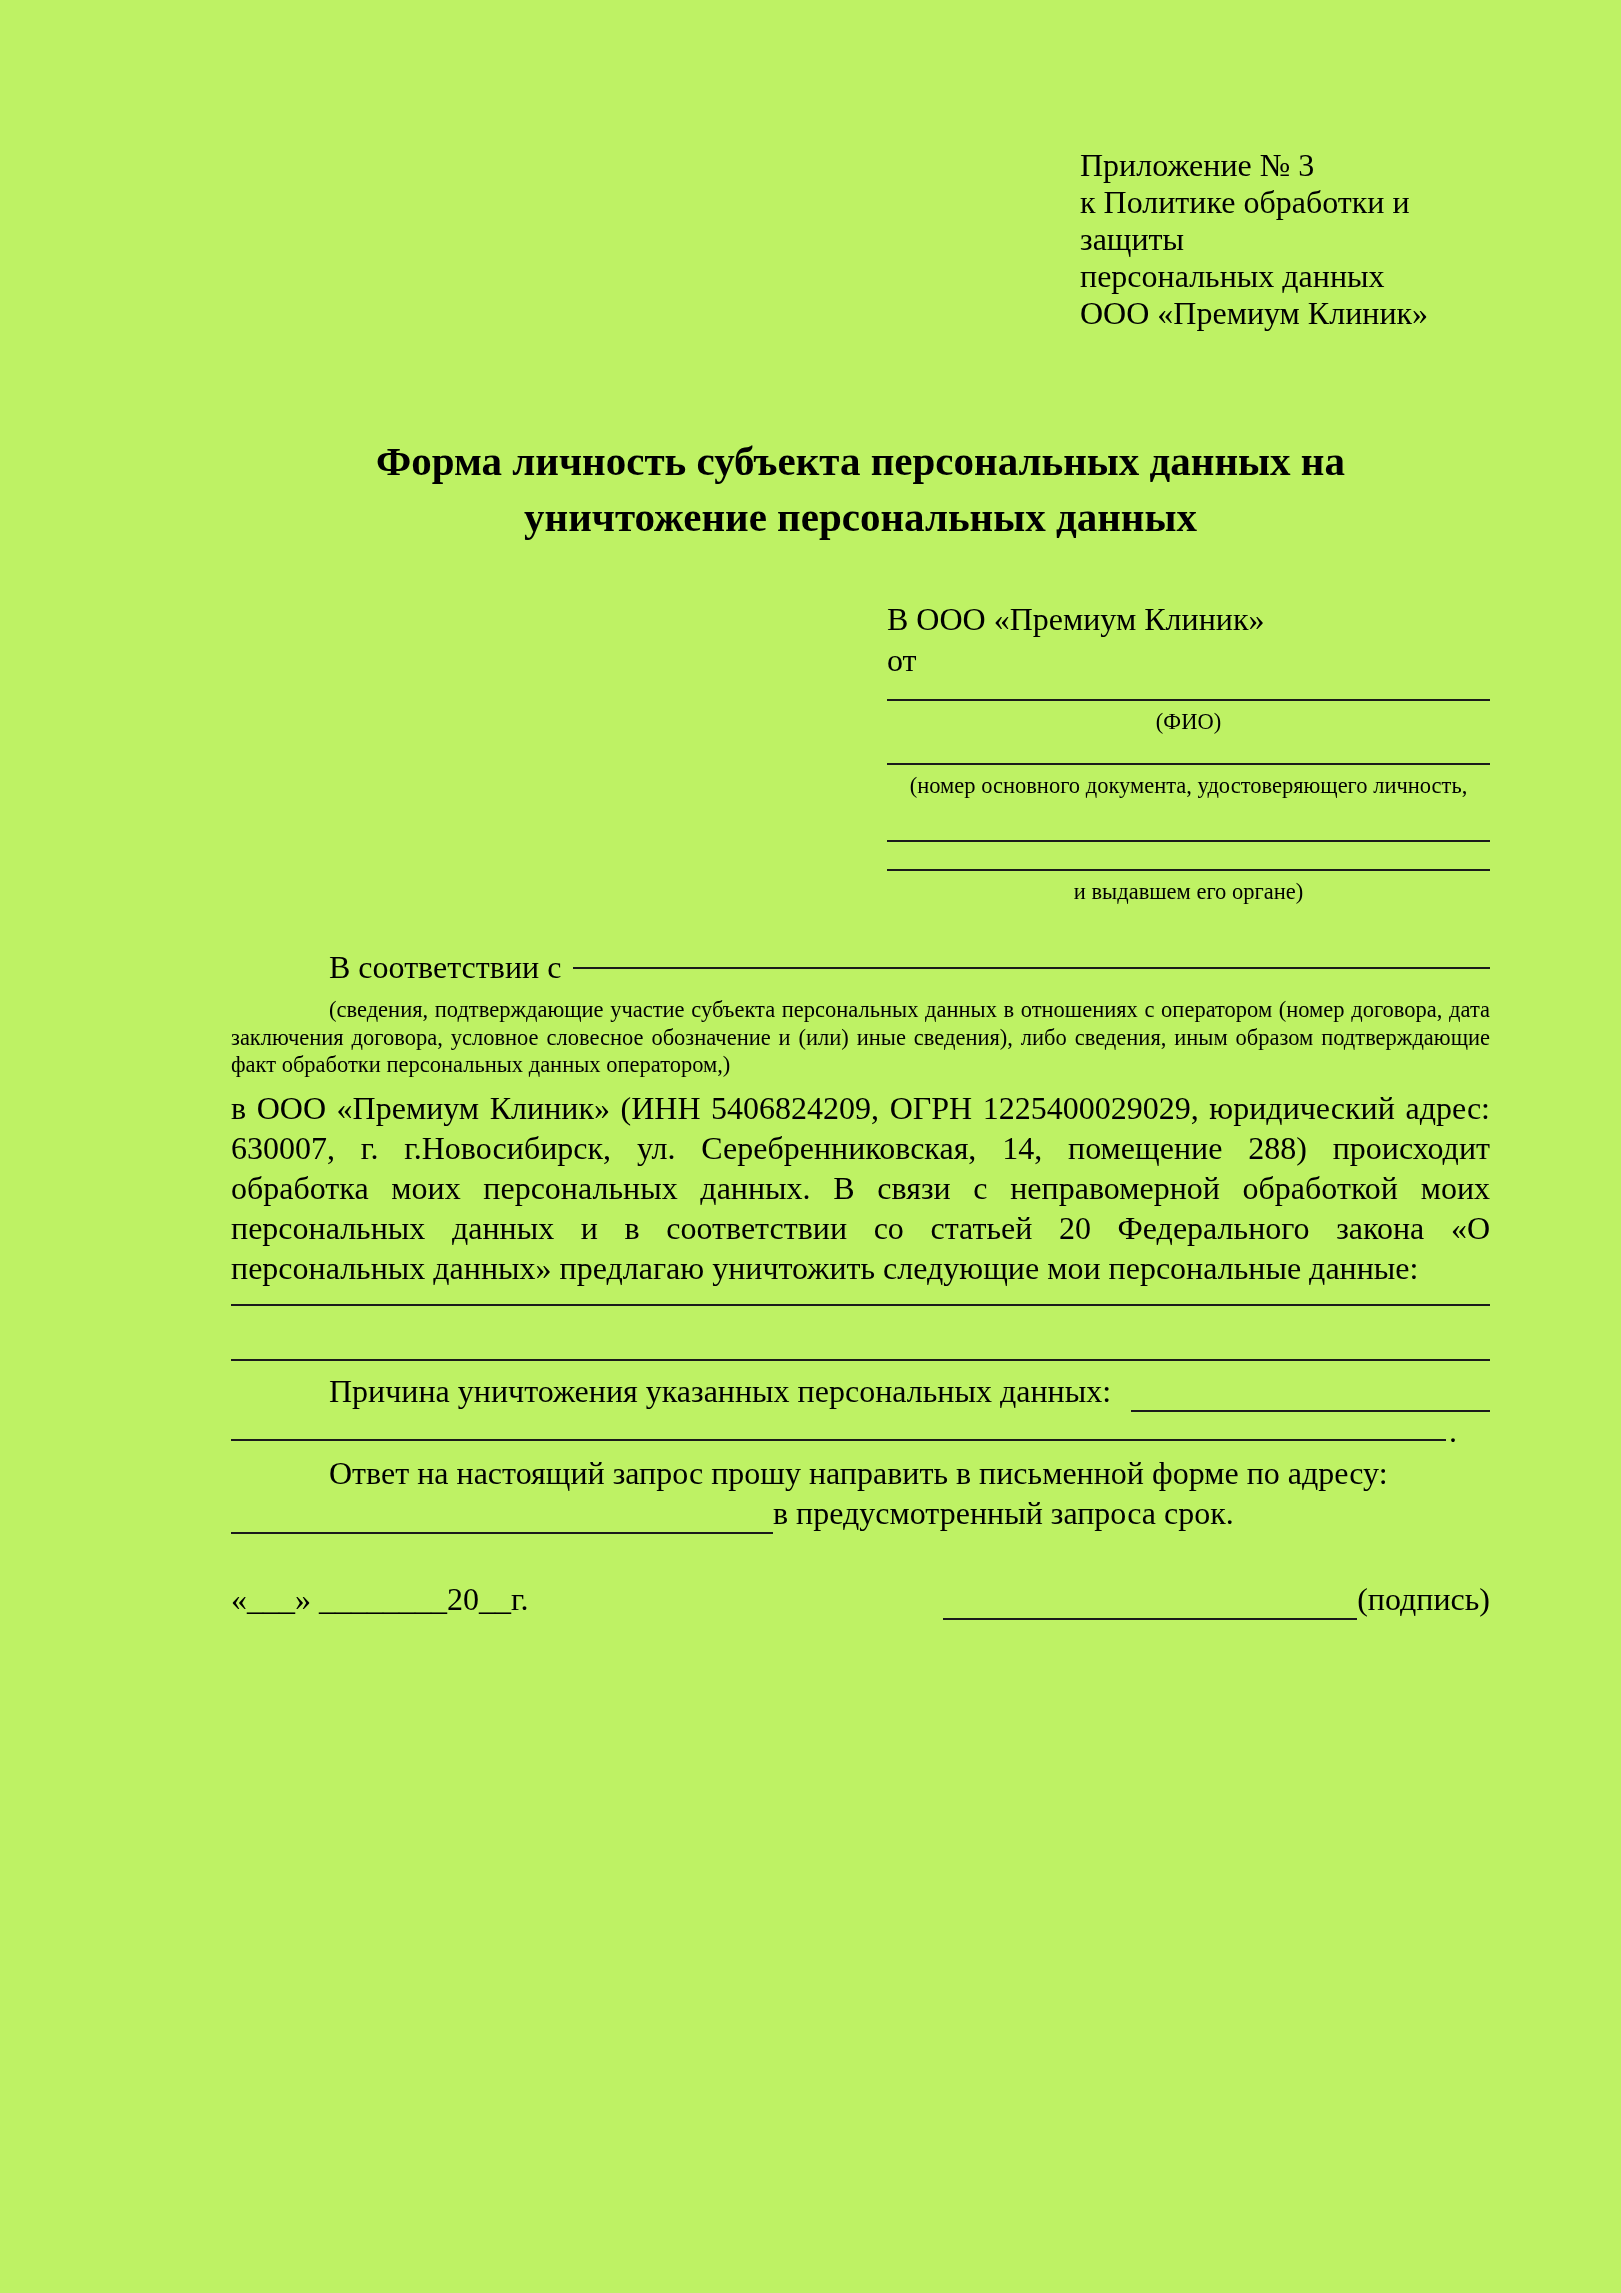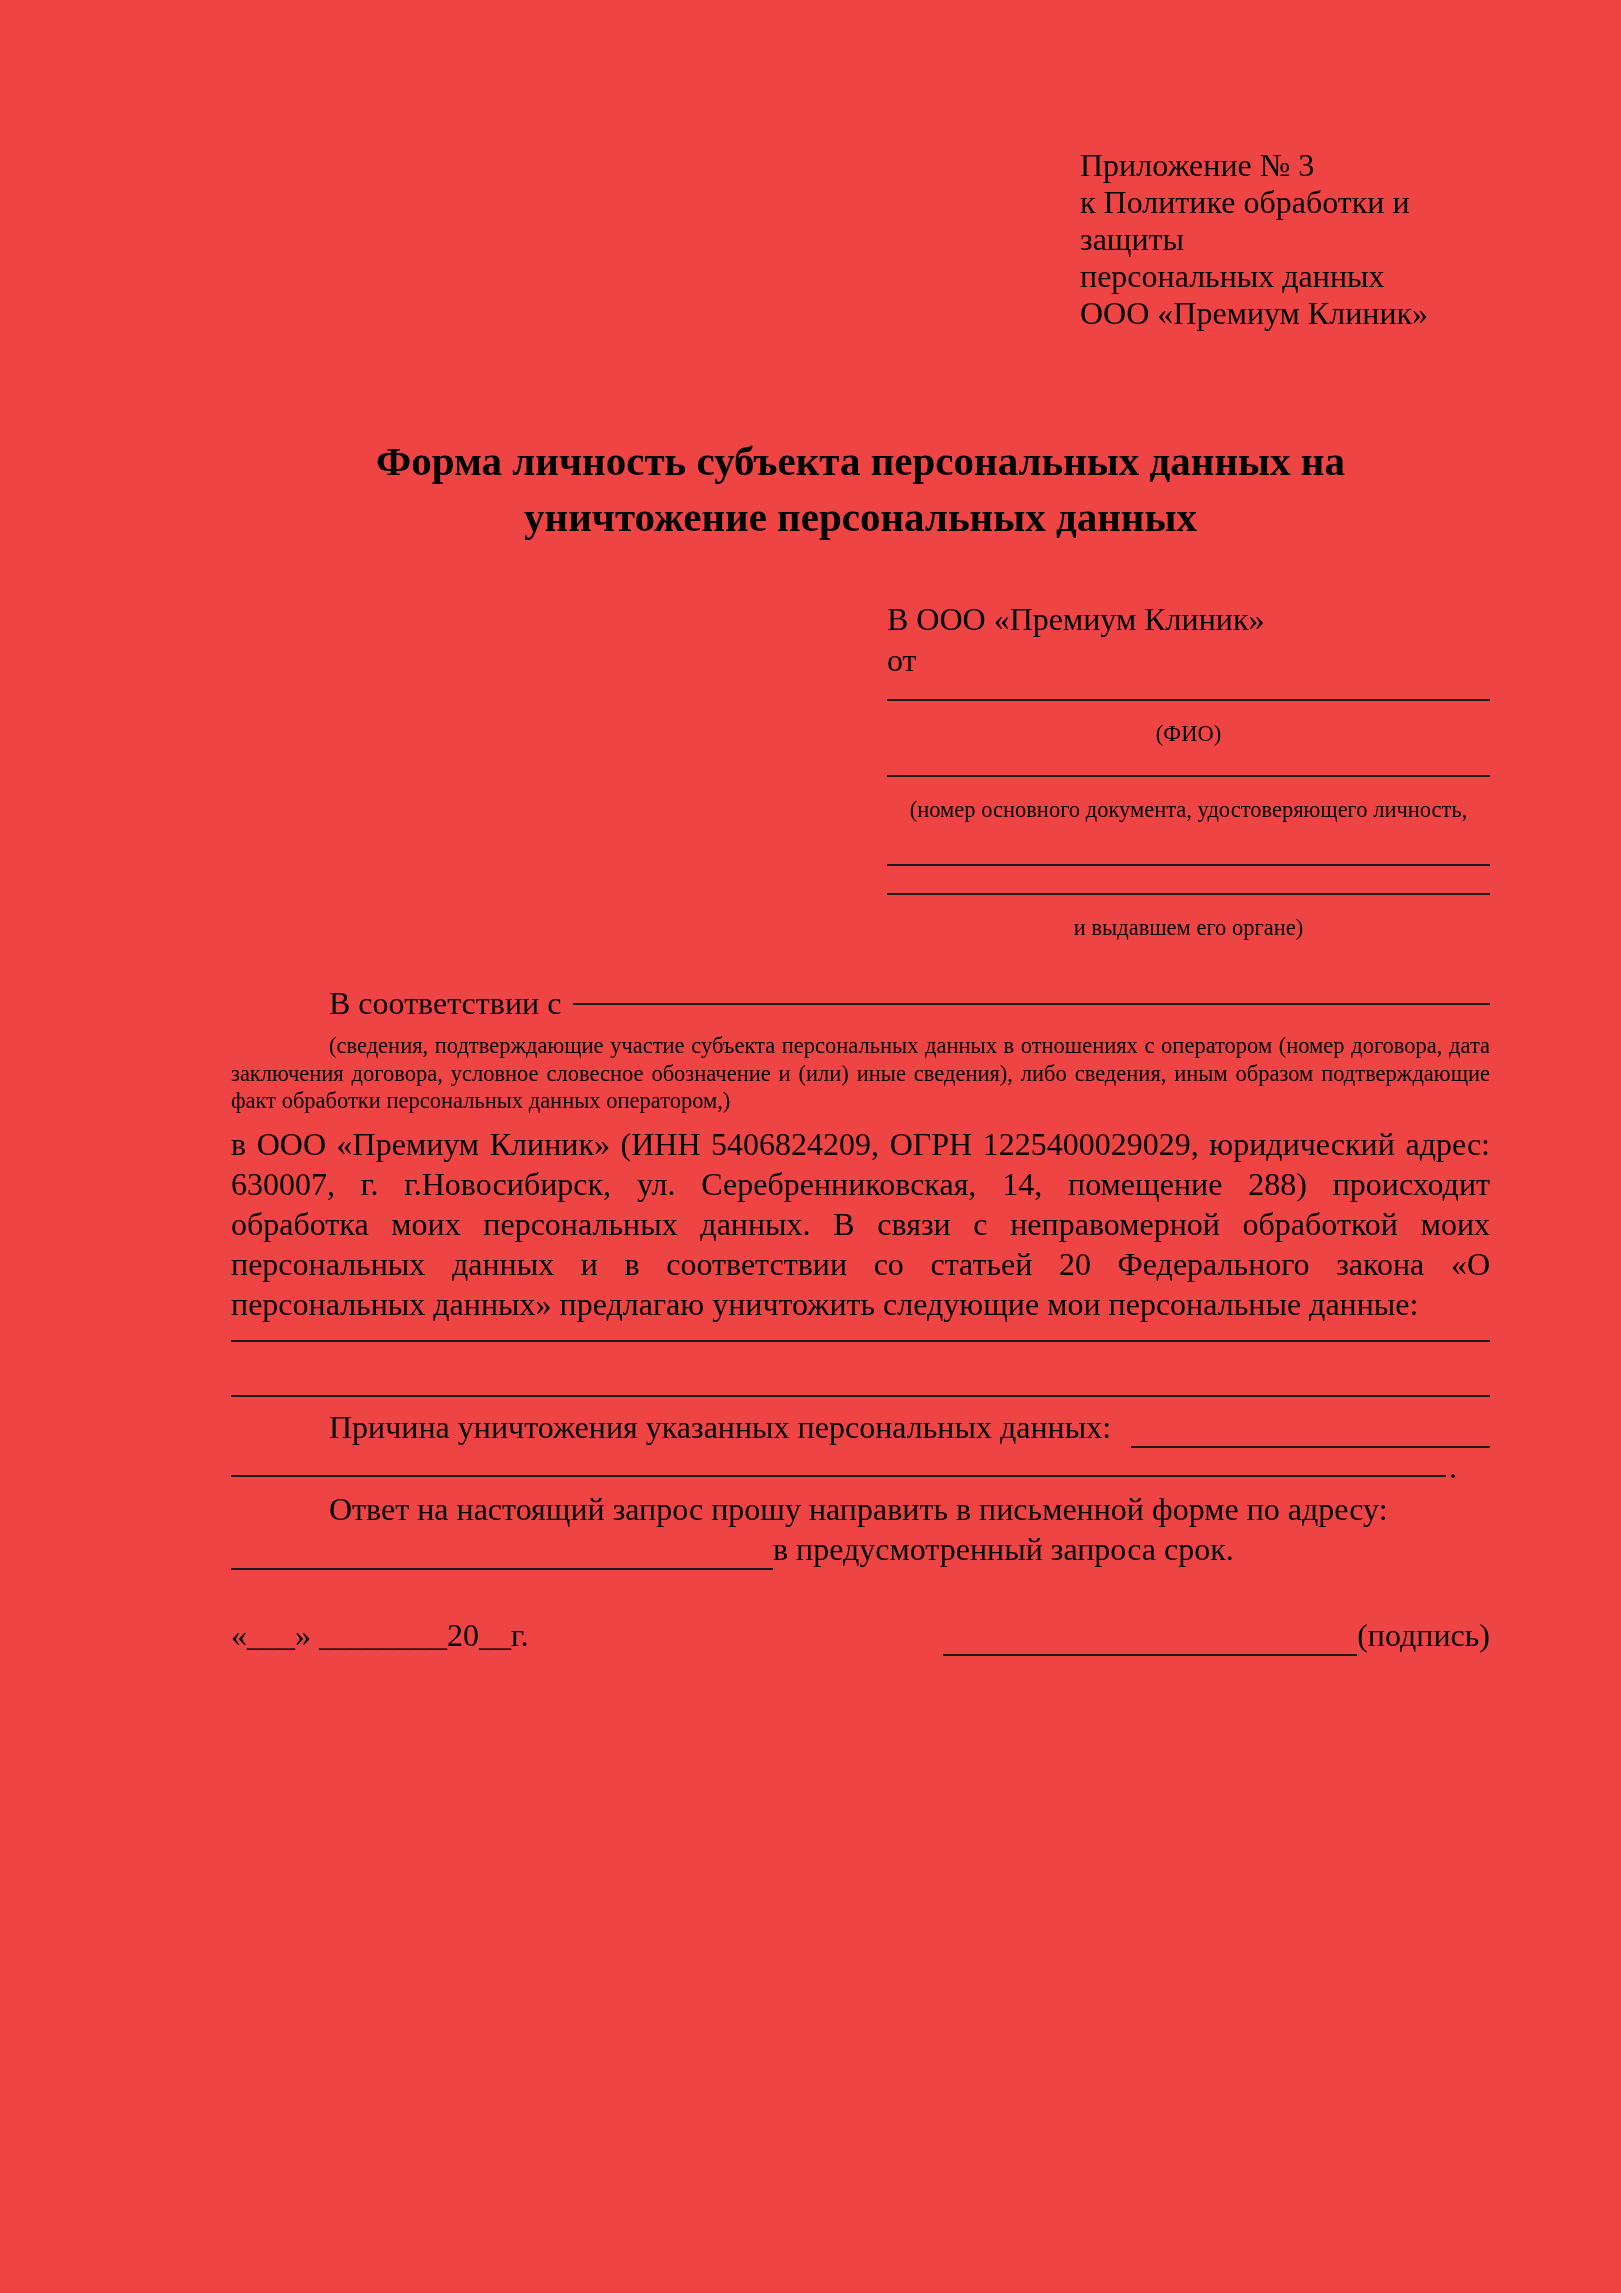--- a/index.html
+++ b/index.html
@@ -1,21 +1,21 @@
 <!DOCTYPE html>
 <html><head>
 <meta charset="utf-8">
 <style>
   * { box-sizing: border-box; margin: 0; padding: 0; }
   html, body { background: #e8e8e8; }
   .page {
     width: 1621px;
     height: 2294px;
     margin: 0 auto;
-    background: #ef4444;
+    background: #bef264;
     font-family: "Liberation Serif", "DejaVu Serif", serif;
     color: #000;
     overflow: hidden;
   }
   .content { padding: 0 131px 0 231px; }
 
   
   .appendix {
     padding-top: 147px;
     margin-left: 849px;
@@ -39,21 +39,21 @@
   .uline { border-bottom: 2.9px solid #1b1b1b; }
   .addressee .uline { width: 100%; }
   .f1 { margin-top: 17.6px; }
   .f2 { margin-top: 29px; }
   .f3 { margin-top: 41px; }
   .f4 { margin-top: 27.4px; }
   .cap {
     font-size: 22.5px;
     line-height: 25.5px;
     text-align: center;
-    margin-top: 20px;
+    margin-top: 8px;
   }
 
   
   .basis-row { display: flex; margin-top: 43px; font-size: 32px; line-height: 41px; align-items: center; }
   .basis-lead { margin-left: 98px; white-space: pre; }
   .fill-line { flex: 1; border-bottom: 2.9px solid #1b1b1b; margin-left: 11.8px; }
 
   
   .small-cap {
     font-size: 22.5px;

